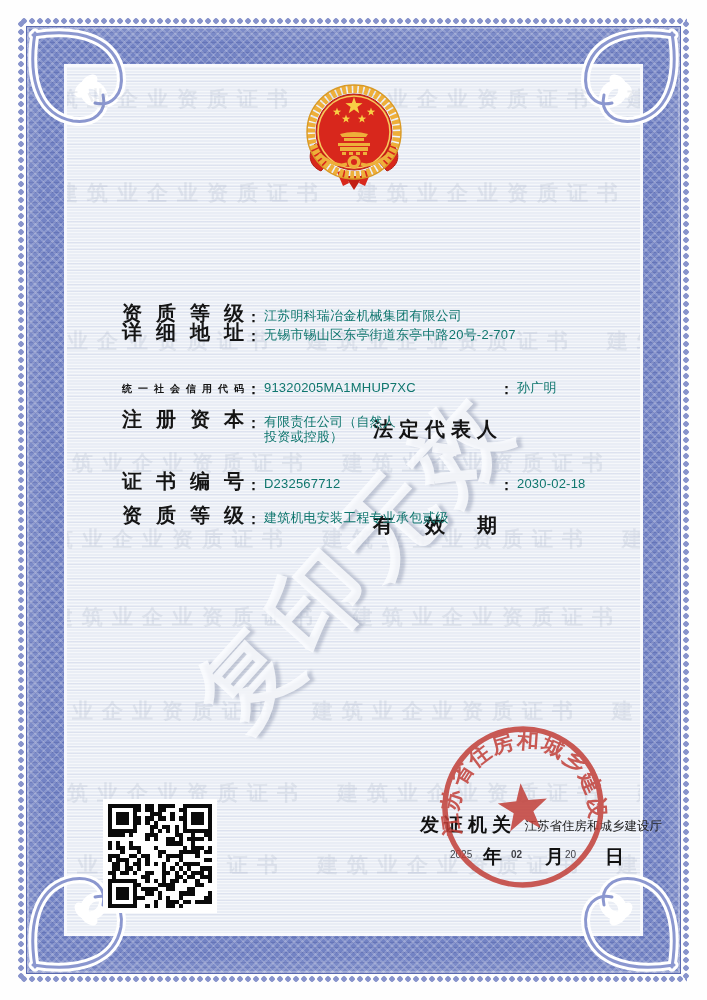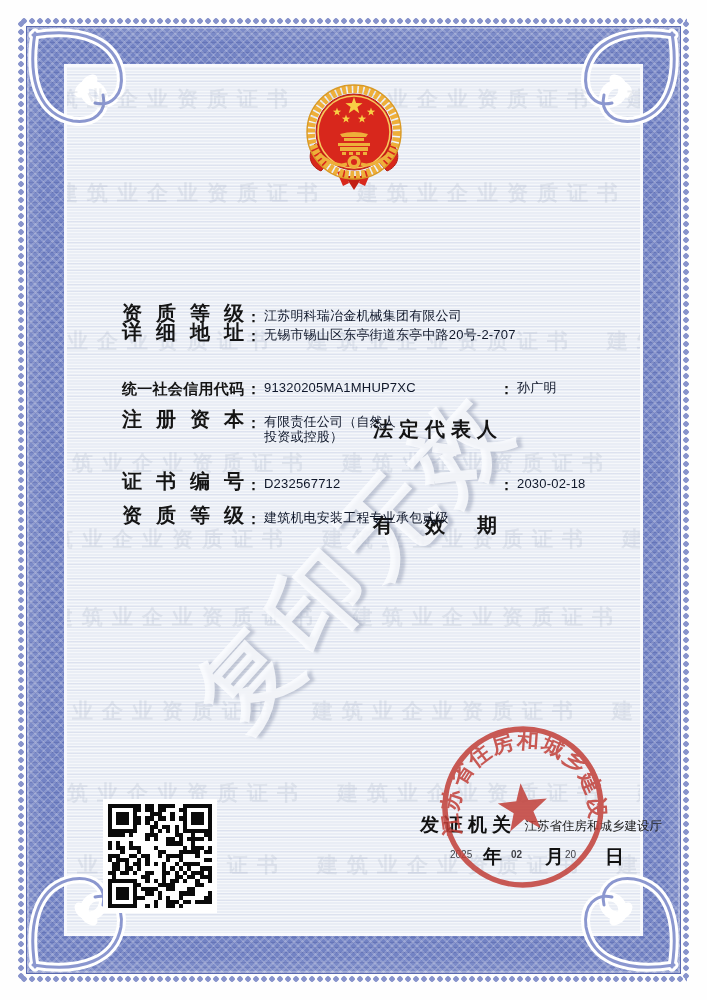--- a/index.html
+++ b/index.html
@@ -54,24 +54,24 @@
 
   
   .title { position:absolute; top:222px; left:0; right:0; z-index:5; text-align:center;
     font-size:42px; font-weight:900; color:#0d0d0d; letter-spacing:13px; padding-left:13px; }
 
   
   .fields { position:absolute; left:122px; top:0; width:490px; z-index:5; color:#141414; }
   .frow { position:absolute; left:0; width:490px; }
   .lbl { display:inline-block; width:122px; font-weight:bold; font-size:20px;
     text-align:justify; text-align-last:justify; vertical-align:top; line-height:24px; }
-  .lbl.small { font-size:15px; padding-top:4px; letter-spacing:0; }
+  .lbl.small { font-size:10px; padding-top:4px; letter-spacing:0; }
   .colon { display:inline-block; font-weight:bold; font-size:15px; vertical-align:top;
     padding-top:7px; margin:0 3px 0 2px; }
-  .val { display:inline-block; font-size:13px; color:#0f172a; vertical-align:top;
+  .val { display:inline-block; font-size:13px; color:#0f766e; vertical-align:top;
     padding-top:7px; letter-spacing:.2px; line-height:15px; }
   .val.narrow { width:134px; }
   .rcol { position:absolute; left:251px; top:0; white-space:nowrap; }
   .rcol .lbl { width:124px;margin-top:44px; }
 
   
   .issuer-row { position:absolute; left:420px; top:812px; z-index:5; white-space:nowrap; }
   .issuer-label { display:inline-block; font-weight:bold; font-size:19px; letter-spacing:5px;
     color:#111; vertical-align:top; }
   .issuer-value { display:inline-block; font-size:12.5px; color:#222; vertical-align:top;

